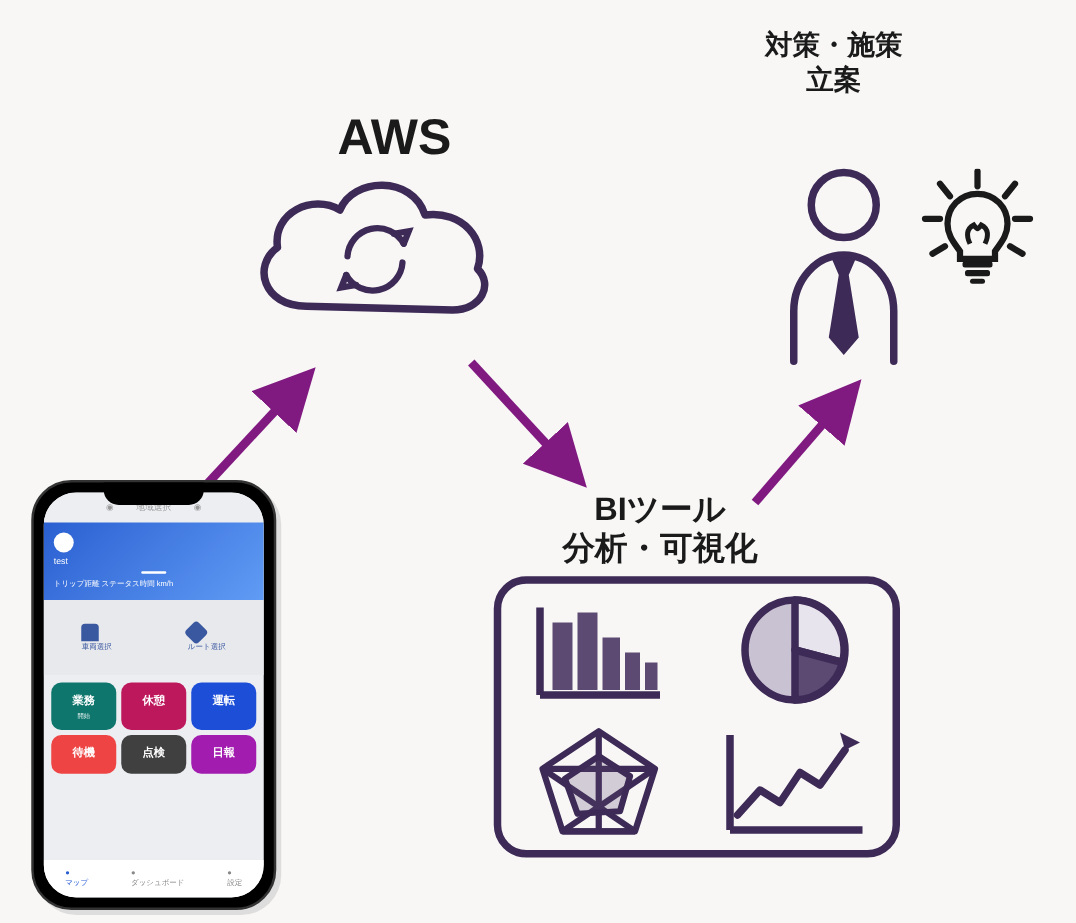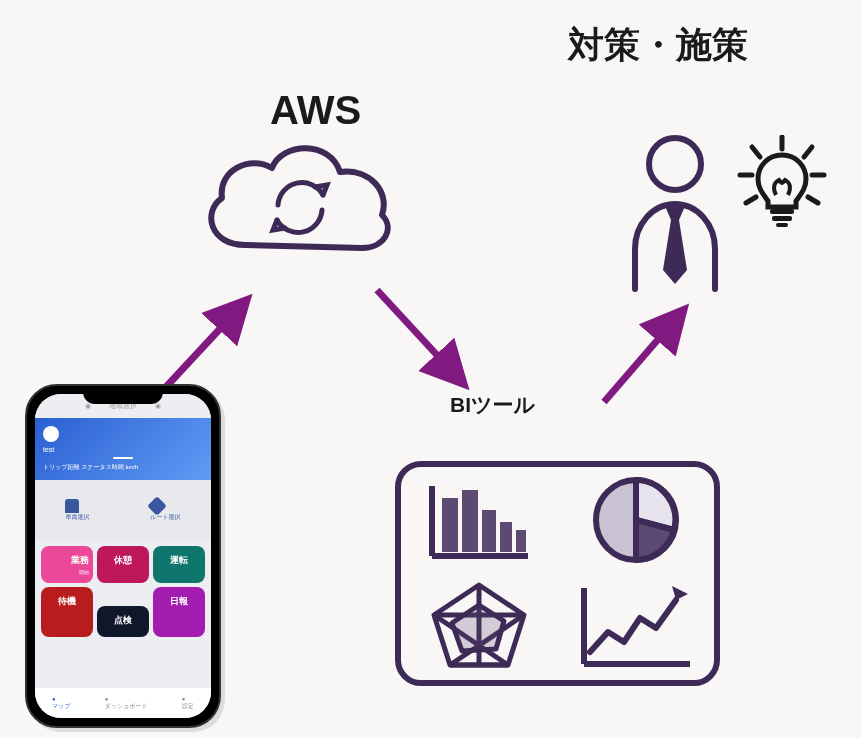--- a/index.html
+++ b/index.html
@@ -25,25 +25,27 @@
   .bi{position:absolute;left:395px;top:461px;width:313px;height:213px;border:6px solid #3d2a56;border-radius:26px;display:grid;grid-template-columns:1fr 1fr;grid-template-rows:1fr 1fr}
   .bi>div{display:flex;align-items:center;justify-content:center}
   
   .person{position:absolute;left:625px;top:134px;width:100px}
   .bulb{position:absolute;left:732px;top:135px}
 </style>
 </head>
 <body>
 
 <div class="label" style="left:270px;top:88px;font-size:40px">AWS</div>
-<div class="label" style="left:450px;top:392px;font-size:21px;line-height:1.2">
+<div class="label" style="left:450px;top:392px;font-size:26px;line-height:1.2">
   <div>BIツール</div>
+  <div>分析・可視化</div>
 </div>
-<div class="label" style="left:568px;top:22px;font-size:36px;line-height:1.25">
+<div class="label" style="left:612px;top:22px;font-size:22px;line-height:1.25">
   <div>対策・施策</div>
+  <div>立案</div>
 </div>
 
 <svg style="position:absolute;left:190px;top:130px" width="210" height="150" viewBox="0 0 210 150">
   <path d="M55 115 C20 115 12 82 32 68 C28 40 60 25 82 38 C92 12 140 10 150 42 C180 38 200 62 192 85 C205 98 195 118 172 118 Z" fill="none" stroke="#3d2a56" stroke-width="6" stroke-linejoin="round"></path>
   <g stroke="#3d2a56" stroke-width="5" fill="none" stroke-linecap="round">
     <path d="M88 75 a24 24 0 0 1 45 -10"></path>
     <path d="M133 65 l4 -10 l-12 2"></path>
     <path d="M132 80 a24 24 0 0 1 -45 10"></path>
     <path d="M87 90 l-4 10 l12 -2"></path>
   </g>
@@ -159,25 +161,25 @@
       <div style="text-align:center">
         <div class="marker" style="background:#3a58a0;border-radius:3px 3px 0 0"></div>
         <div>車両選択</div>
       </div>
       <div style="text-align:center">
         <div class="marker" style="background:#3a58a0;transform:rotate(45deg)"></div>
         <div>ルート選択</div>
       </div>
     </div>
     <div class="tiles" id="tiles">
-        <div class="tile" style="background: #ec4899; text-align: right;"><span>業務</span><small>開始</small></div>
+        <div class="tile" style="background: #0f766e;"><span>業務</span><small>開始</small></div>
         <div class="tile" style="background: #be185d;"><span>休憩</span><small> </small></div>
-        <div class="tile" style="background: #0f766e;"><span>運転</span><small> </small></div>
-        <div class="tile" style="background: #b91c1c;"><span>待機</span><small> </small></div>
-        <div class="tile" style="background: #0f172a; margin-top: 19px;"><span>点検</span><small> </small></div>
+        <div class="tile" style="background: #1d4ed8;"><span>運転</span><small> </small></div>
+        <div class="tile" style="background: #ef4444;"><span>待機</span><small> </small></div>
+        <div class="tile" style="background: #404040;"><span>点検</span><small> </small></div>
         <div class="tile" style="background: #a21caf;"><span>日報</span><small> </small></div>
       </div>
     <div class="nav" id="nav">
         <div class="active">
           <div>●</div>
           <div>マップ</div>
         </div>
         <div>
           <div>●</div>
           <div>ダッシュボード</div>

